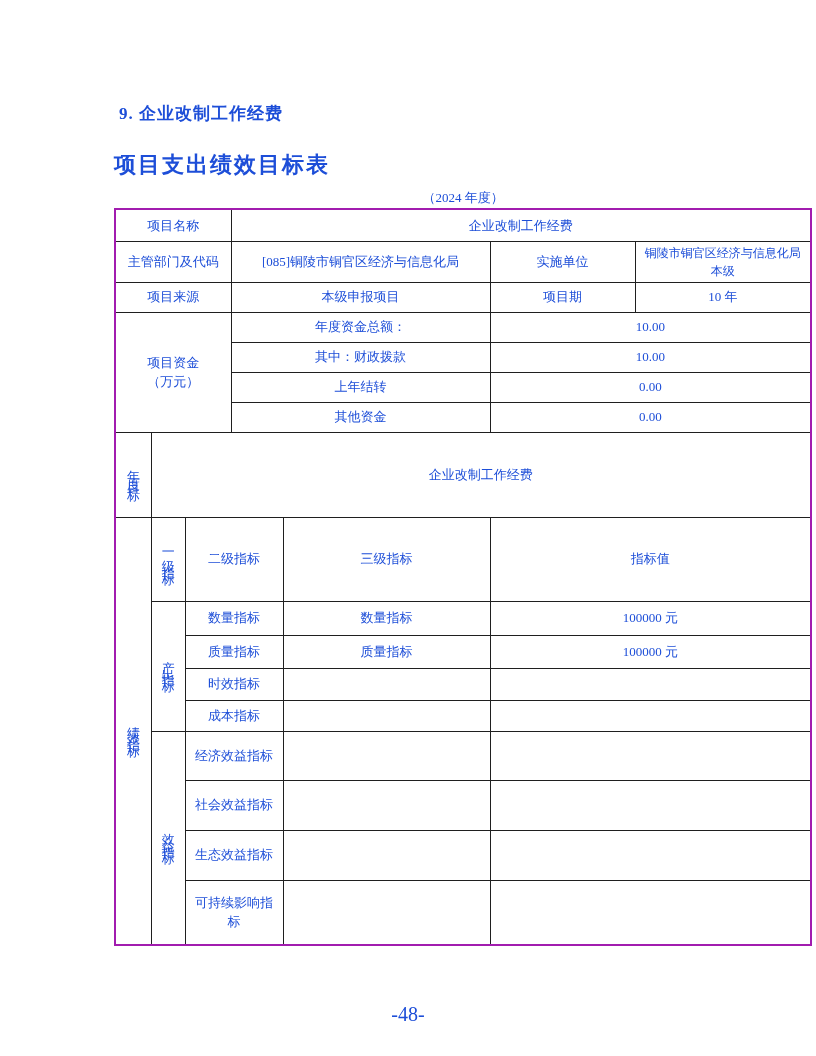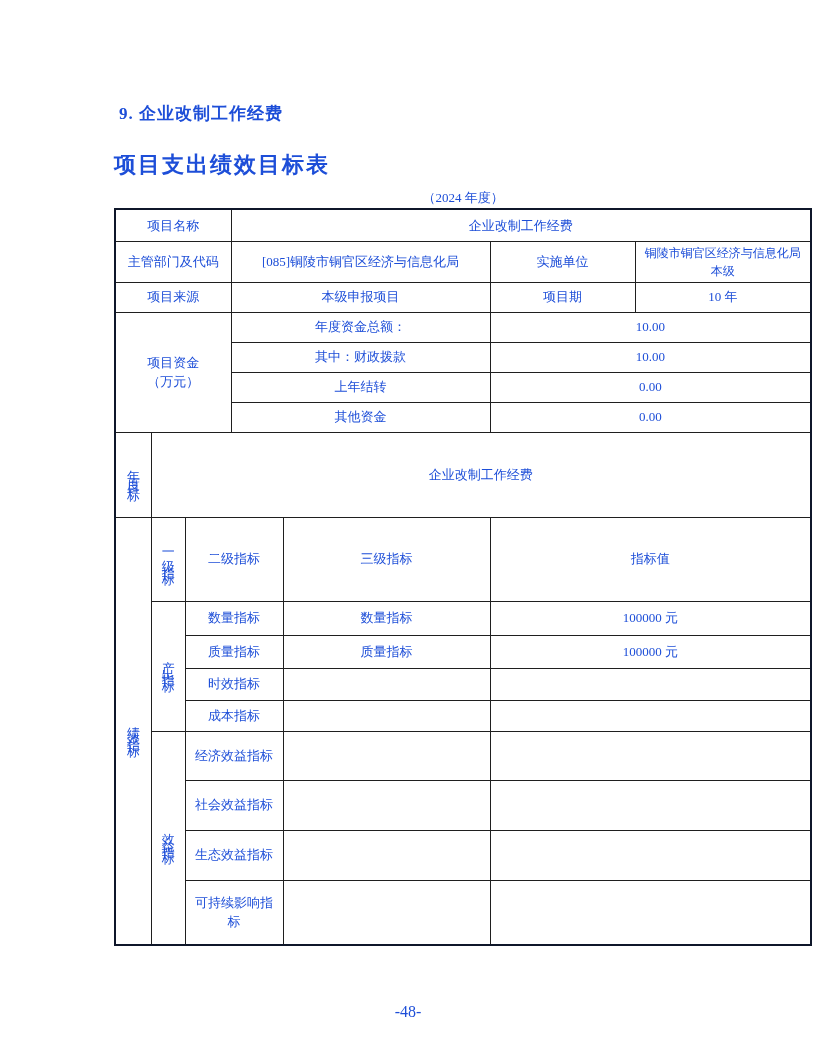--- a/index.html
+++ b/index.html
@@ -21,21 +21,21 @@
     font-size: 22px; font-weight: bold; letter-spacing: 2px;
   }
   .subtitle {
     position: absolute; left: 114px; top: 189px; width: 698px;
     text-align: center; font-size: 13px;
   }
   table.main {
     position: absolute; left: 114px; top: 208px;
     width: 698px; border-collapse: collapse; table-layout: fixed;
     font-size: 13px;
-    border: 2px solid #0f172a;
+    border: 2px solid #a21caf;
     font-family: Liberation Serif, serif;
   }
   table.main td {
     border: 1px solid #1f1f1f;
     padding: 2px 4px;
     text-align: center;
     vertical-align: middle;
     line-height: 1.5;
     overflow: hidden;
     word-break: break-all;
@@ -49,21 +49,21 @@
   }
   td.l2cell { padding: 2px 11px; }
   td.small { font-size: 12px; padding: 2px 3px; }
   td.ta-r { text-align: right; padding-right: 9px; }
   td.fn0 { text-align: left; padding-left: 12px; }
   td.fn1 { text-align: left; padding-left: 28px; }
   td.fn2 { text-align: left; padding-left: 63px; }
   td.goal-content { text-align: left; padding-left: 9px; }
   .page-number {
     position: absolute; left: 0; top: 1003px; width: 816px;
-    text-align: center; font-size: 16px;
+    text-align: center; font-size: 20px;
   }
 </style>
 </head>
 <body>
 
 <div class="page">
 
   <div class="heading">9. 企业改制工作经费</div>
   <div class="title">项目支出绩效目标表</div>
   <div class="subtitle">（2024 年度）</div>

